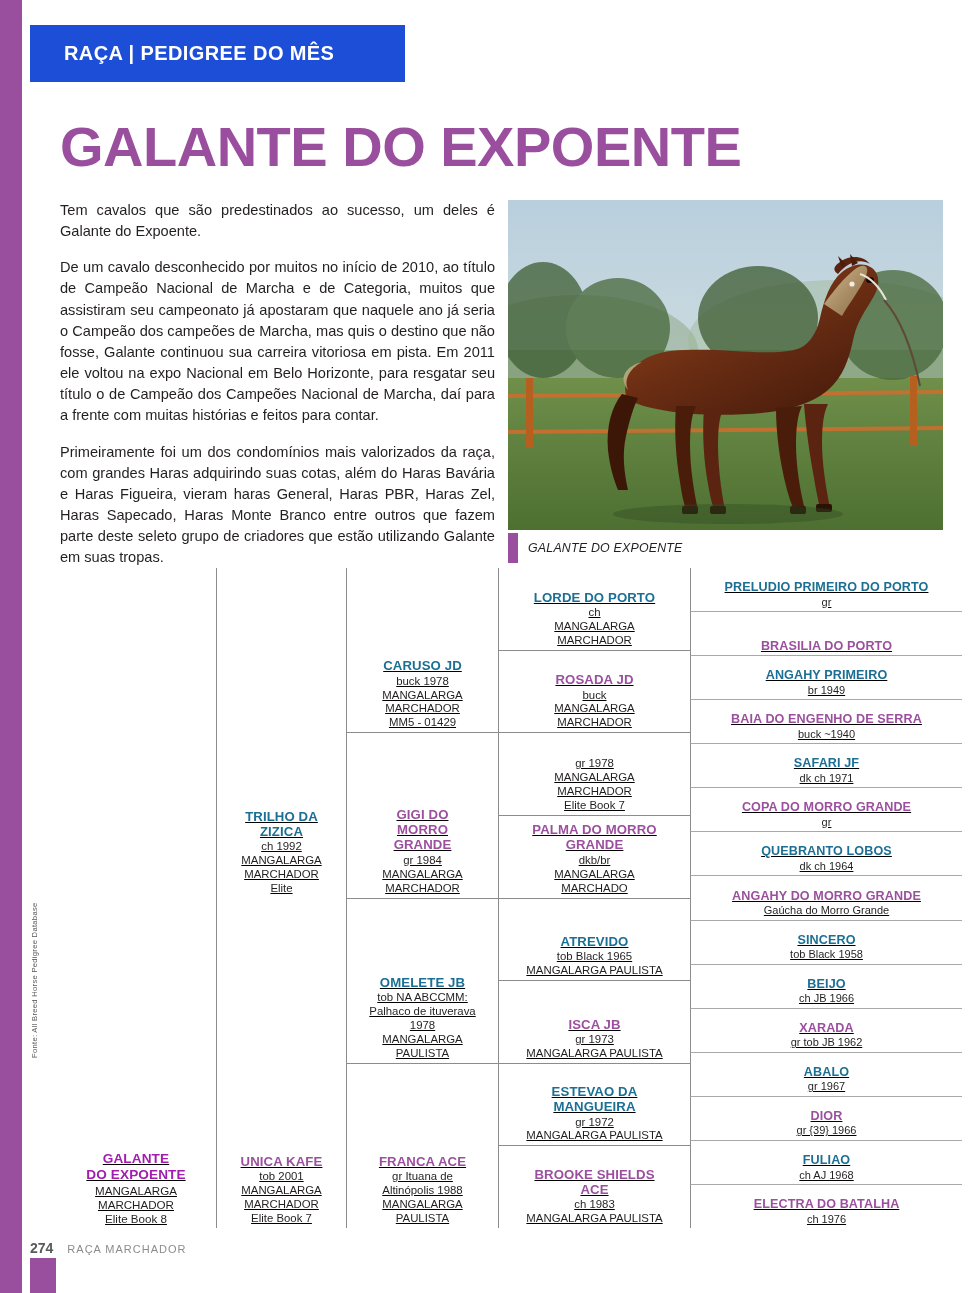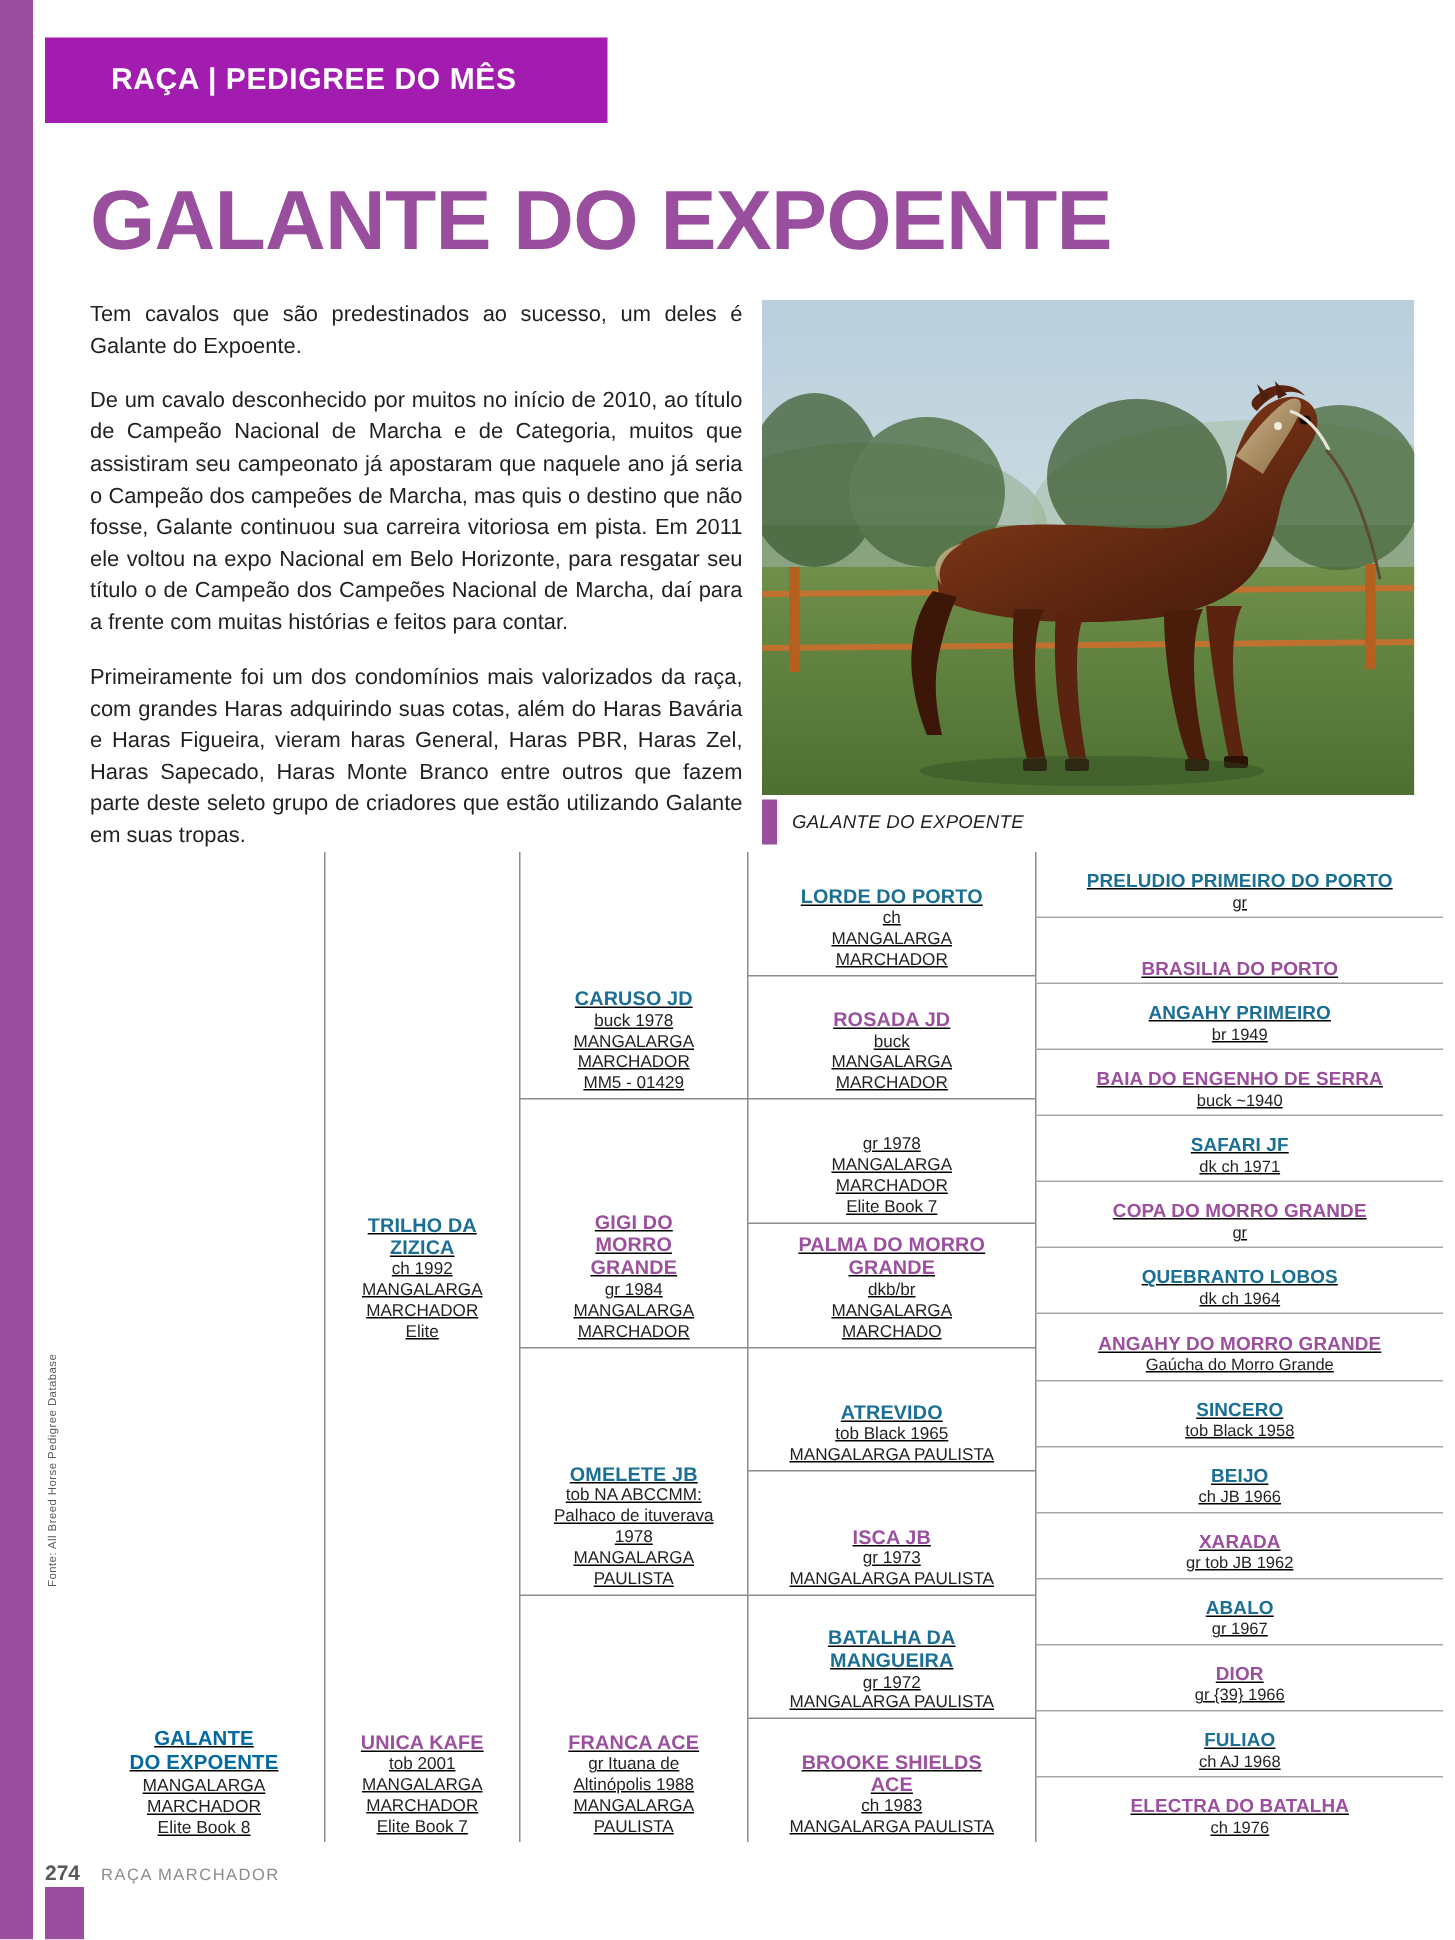--- a/index.html
+++ b/index.html
@@ -19,24 +19,24 @@
     left: 0; top: 0;
     width: 22px; height: 1293px;
     background: #9a4f9e;
   }
 
   
   .kicker-band {
     position: absolute;
     left: 30px; top: 25px;
     width: 375px; height: 57px;
-    background: #a21caf;
+    background: #1d4ed8;
     display: flex;
     align-items: center;
-    padding-left: 44px;
+    padding-left: 34px;
   }
   .kicker-text {
     color: #ffffff;
     font-size: 20px;
     font-weight: bold;
     letter-spacing: 0.4px;
   }
 
   
   .headline {
@@ -136,21 +136,21 @@
   }
 
   .pname {
     font-weight: bold;
     font-size: 13.2px;
     line-height: 1.16;
     letter-spacing: 0.1px;
   }
   .sire .pname { color: #1b6f94; }
   .dam  .pname { color: #9b4f9e; }
-  .root .pname { color: #0369a1; }
+  .root .pname { color: #a21caf; }
 
   .pmeta {
     font-size: 11.4px;
     color: #231f20;
     line-height: 1.22;
     margin-top: 1px;
   }
 
   
   .g1 .pname { font-size: 13.6px; }
@@ -345,21 +345,21 @@
       </div>
       <div class="cell sire">
         <div class="pname">ATREVIDO</div>
         <div class="pmeta">tob Black 1965<br>MANGALARGA PAULISTA</div>
       </div>
       <div class="cell dam">
         <div class="pname">ISCA JB</div>
         <div class="pmeta">gr 1973<br>MANGALARGA PAULISTA</div>
       </div>
       <div class="cell sire">
-        <div class="pname">BATALHA DA MANGUEIRA</div>
+        <div class="pname">ESTEVAO DA MANGUEIRA</div>
         <div class="pmeta">gr 1972<br>MANGALARGA PAULISTA</div>
       </div>
       <div class="cell dam">
         <div class="pname">BROOKE SHIELDS ACE</div>
         <div class="pmeta">ch 1983<br>MANGALARGA PAULISTA</div>
       </div>
     </div>
   <div class="gen g5">
       <div class="cell sire">
         <div class="pname">PRELUDIO PRIMEIRO DO PORTO</div>

